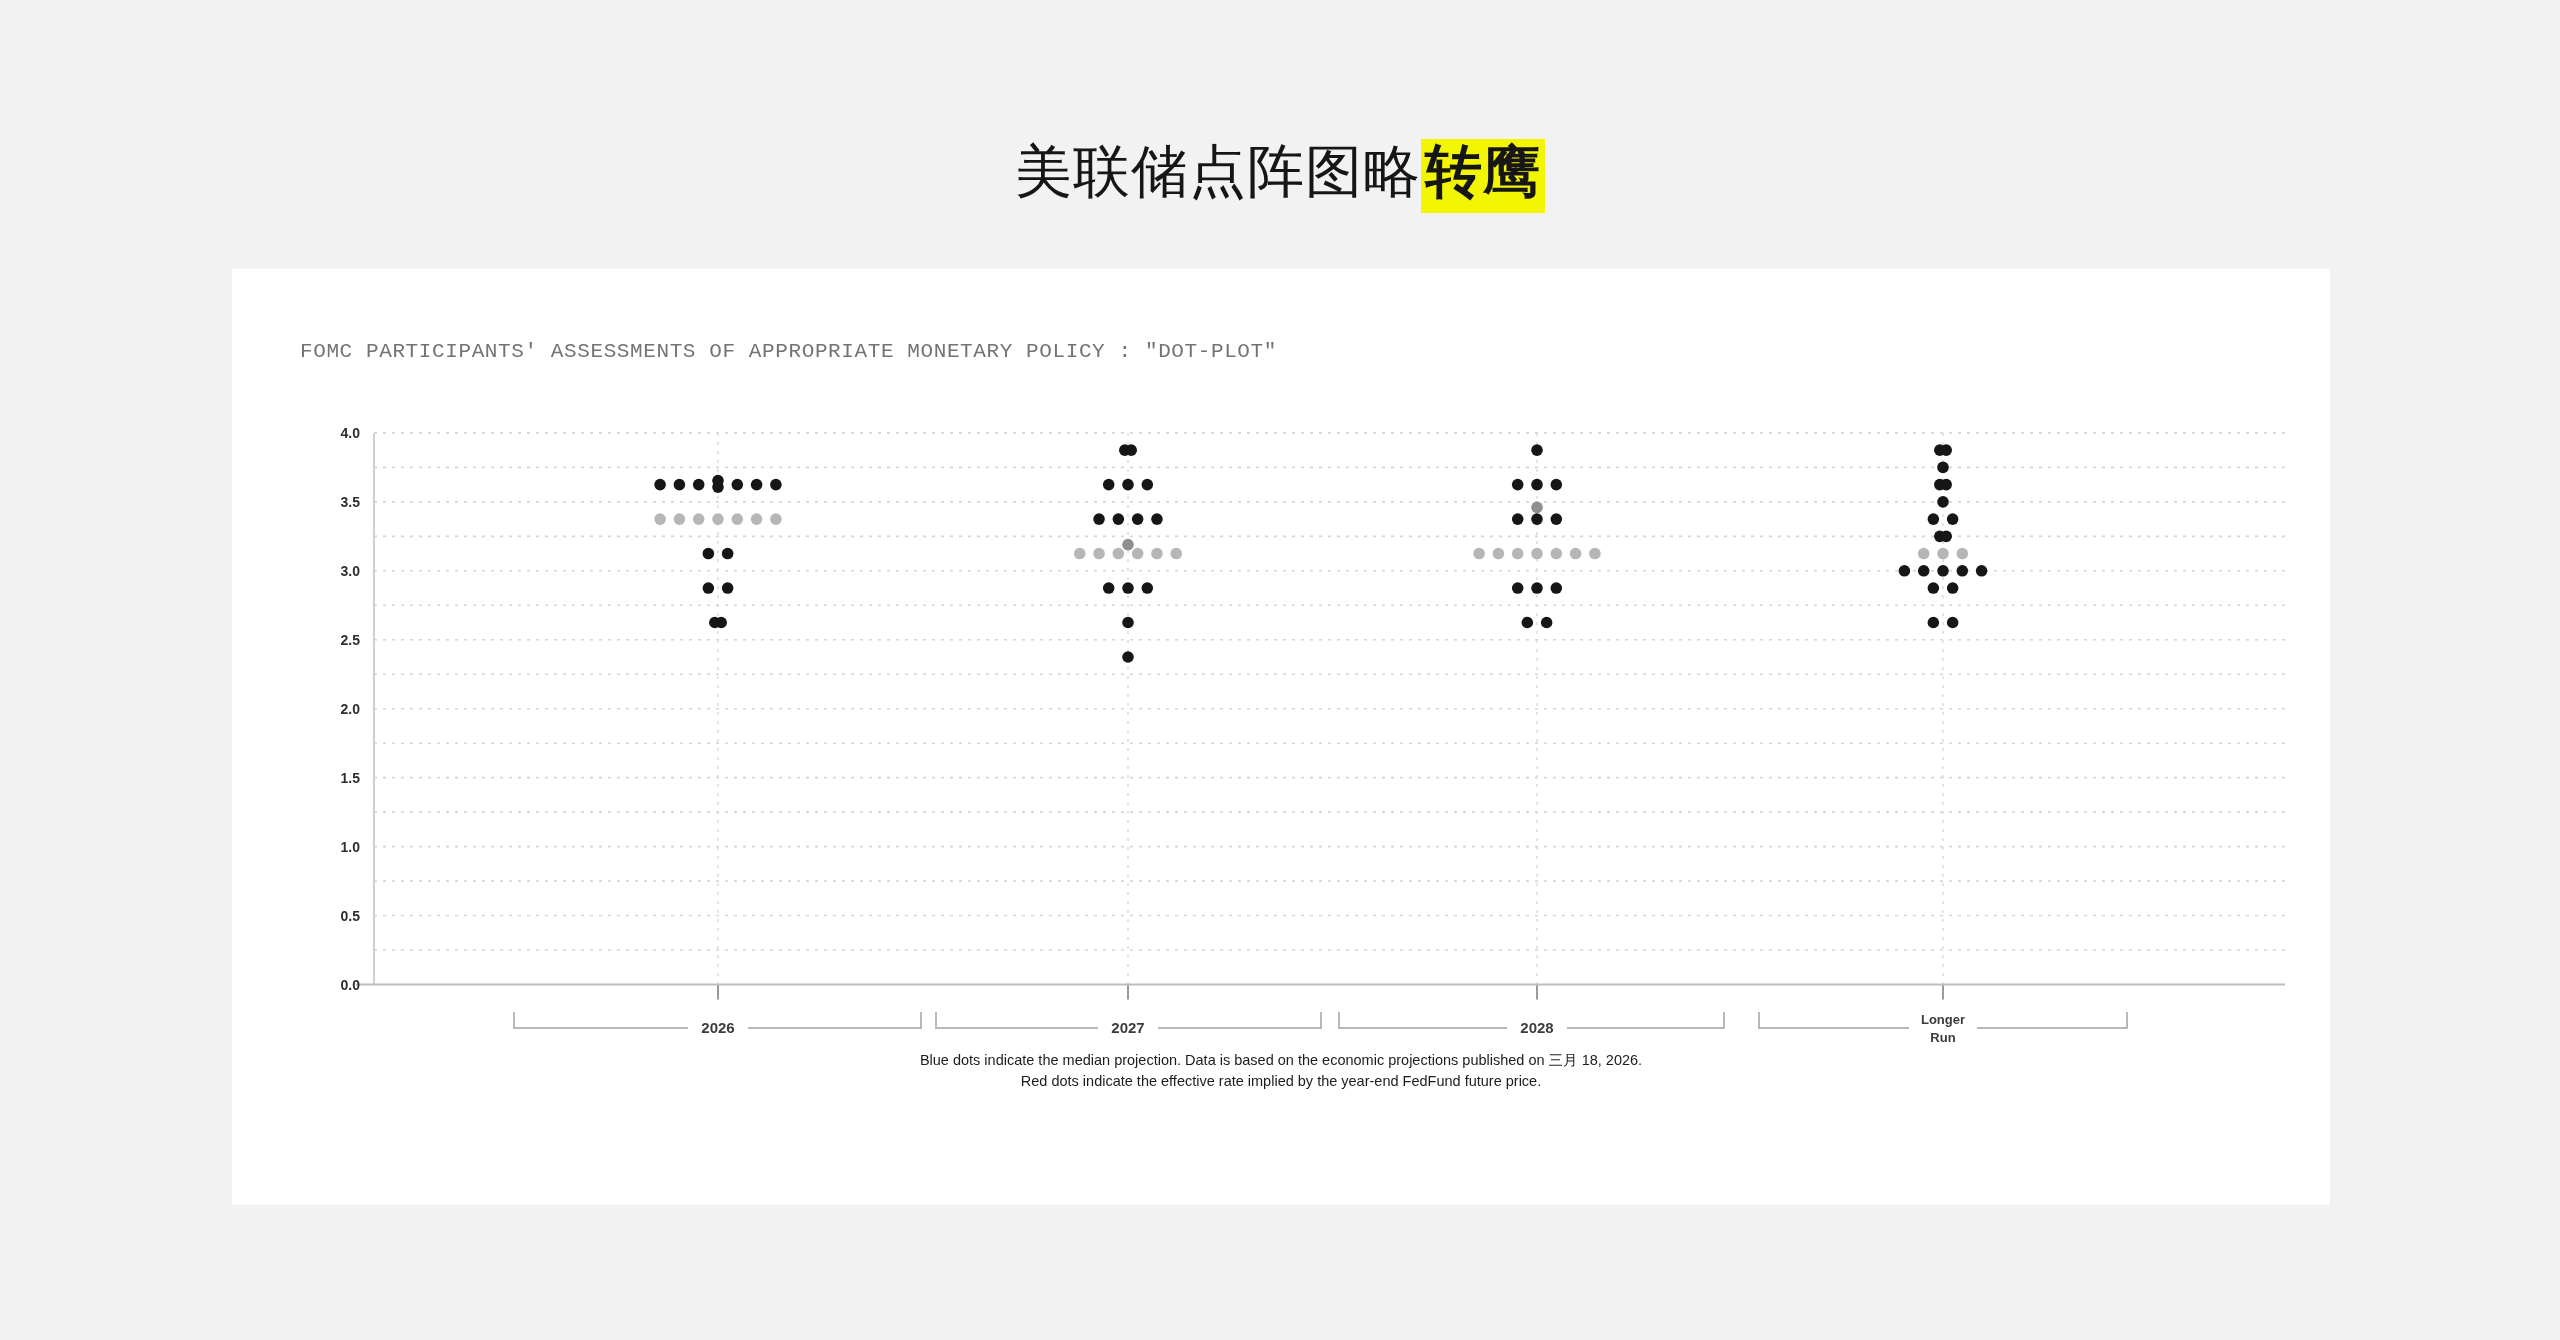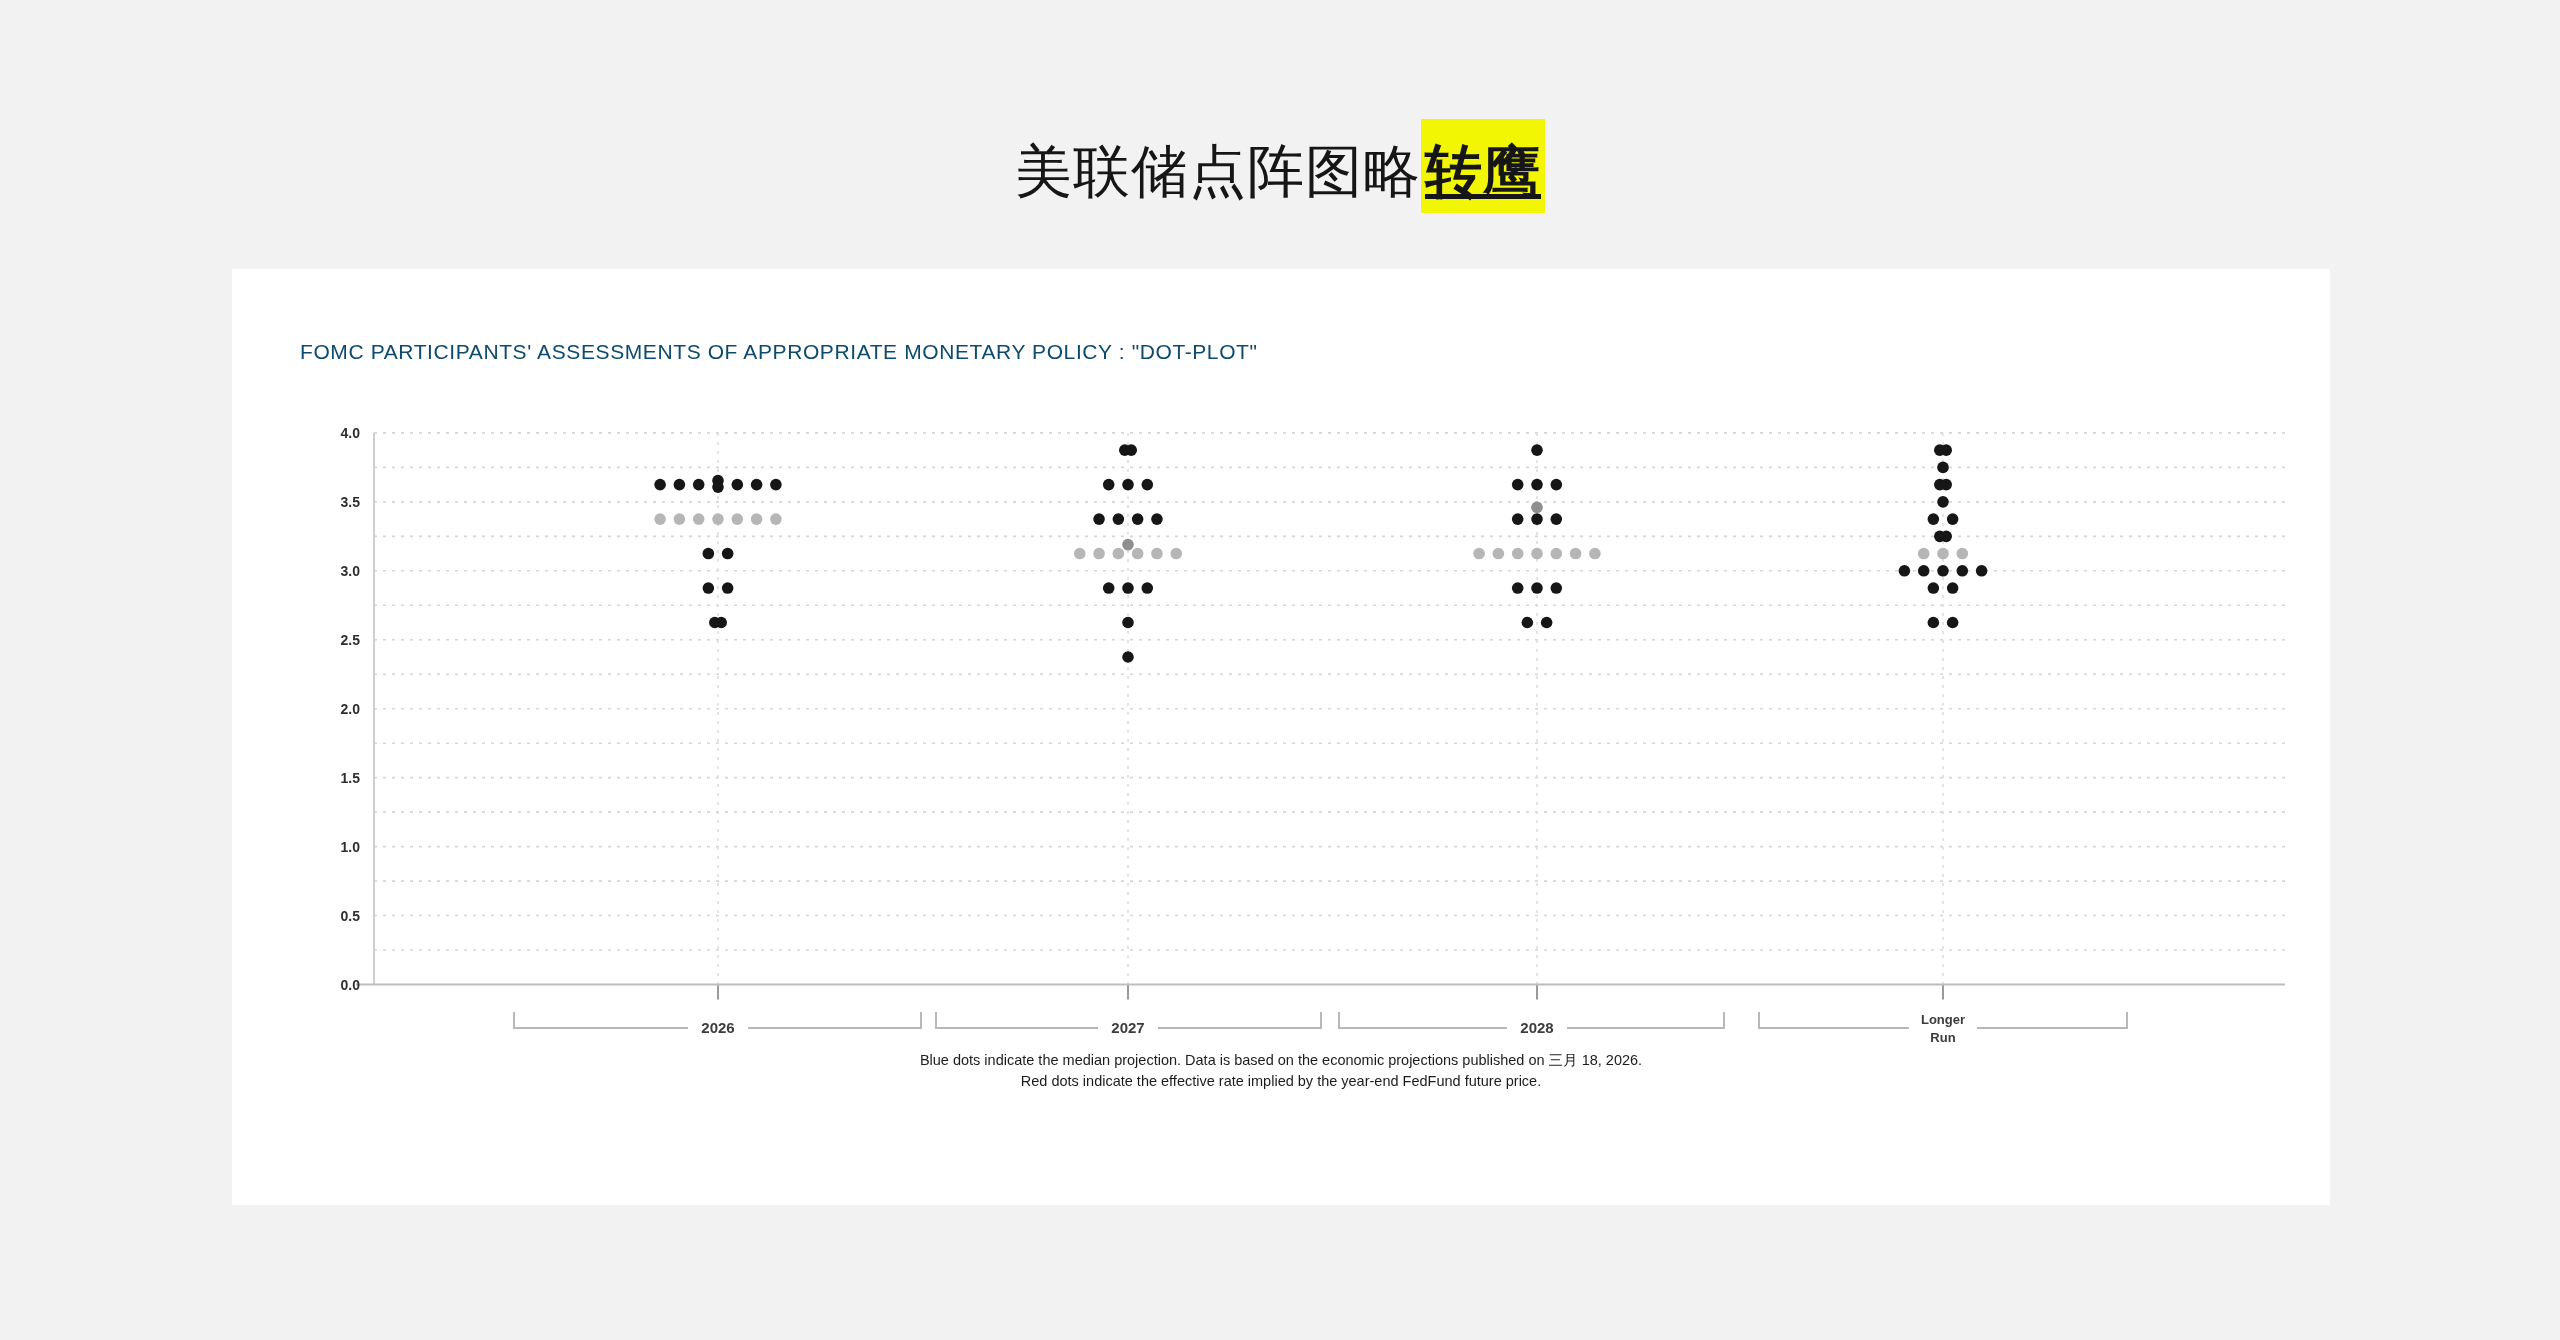--- a/index.html
+++ b/index.html
@@ -8,30 +8,29 @@
     background:#f2f2f3;
     font-family:"Liberation Sans","DejaVu Sans",sans-serif;
   }
   .page-title{
     position:absolute;top:128px;left:0;width:2560px;
     text-align:center;font-size:57px;font-weight:500;color:#161616;
     letter-spacing:1px;line-height:86px;
   }
   .page-title .hl{
     font-weight:800;
-    padding:20px 4px 10px 4px;
-    text-decoration:underline;
+    padding:0 4px 10px 4px;
   }
   .chart-card{
     position:absolute;left:232px;top:269px;width:2098px;height:936px;
     background:#ffffff;z-index:1;
   }
   .chart-title{
     position:absolute;left:300px;top:340px;z-index:3;
-    font-size:21px;color:#0c4a6e;letter-spacing:0.6px;font-weight:500;
+    font-size:21px;color:#737373;letter-spacing:0.6px;font-weight:500;font-family:Liberation Mono, monospace;
   }
   .plot-svg{
     position:absolute;left:0;top:0;width:2560px;height:1340px;z-index:2;
   }
   .footnote{
     position:absolute;left:232px;width:2098px;z-index:3;
     text-align:center;font-size:14.5px;font-weight:400;color:#1c1c1c;
   }
   .footnote.l1{top:1051px;}
   .footnote.l2{top:1073px;}

